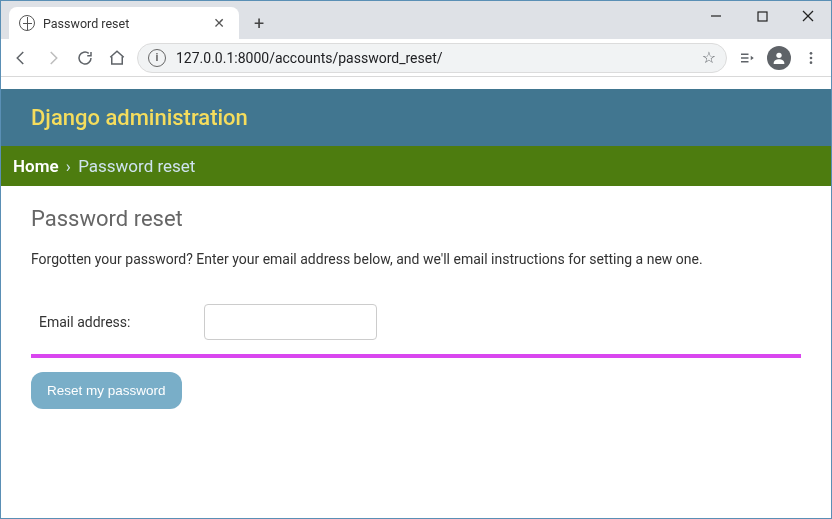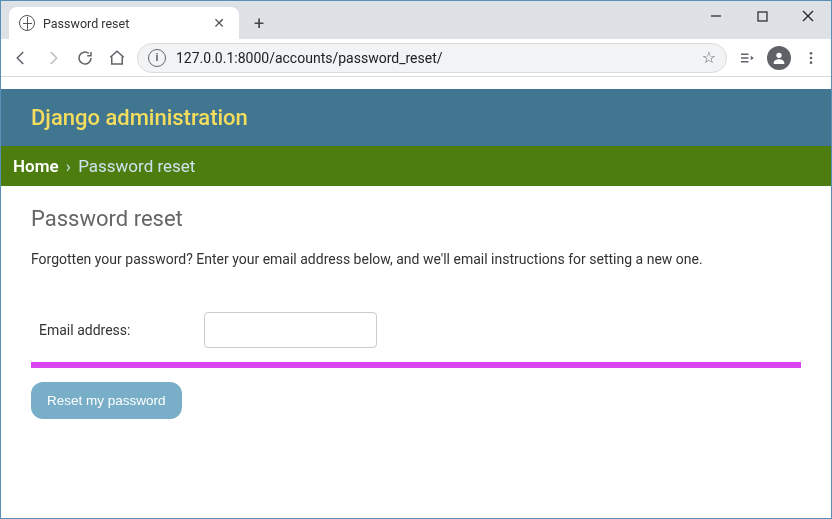--- a/index.html
+++ b/index.html
@@ -129,25 +129,25 @@
     font-size:17px;
   }
   .dj-breadcrumb .home { font-weight:600; color:#fff; }
   .dj-breadcrumb .sep { color:#cfe3ef; padding:0 3px; }
   .dj-breadcrumb .current { color:#cfe3ef; }
   .dj-content { padding: 20px 30px; }
   .dj-content h1 {
     font-size:22px; font-weight:400; color:#666; margin-bottom:18px;
   }
   .dj-content p.helptext {
-    font-size:14px; color:#333; margin-bottom:28px; line-height:1.5;
+    font-size:14px; color:#333; margin-bottom:20px; line-height:1.5;
   }
   .form-row {
     display:flex; align-items:center;
-    border-bottom:6px solid #d946ef;
+    border-bottom:4px solid #d946ef;
     padding: 14px 0 14px 8px;
     margin-bottom: 14px;
   }
   .form-row label {
     width: 165px; font-size:14px; color:#333; font-weight:400;
   }
   .form-row input[type=email] {
     width: 173px; height:36px;
     border:1px solid #ccc; border-radius:4px;
     padding:0 8px; font-size:14px;

